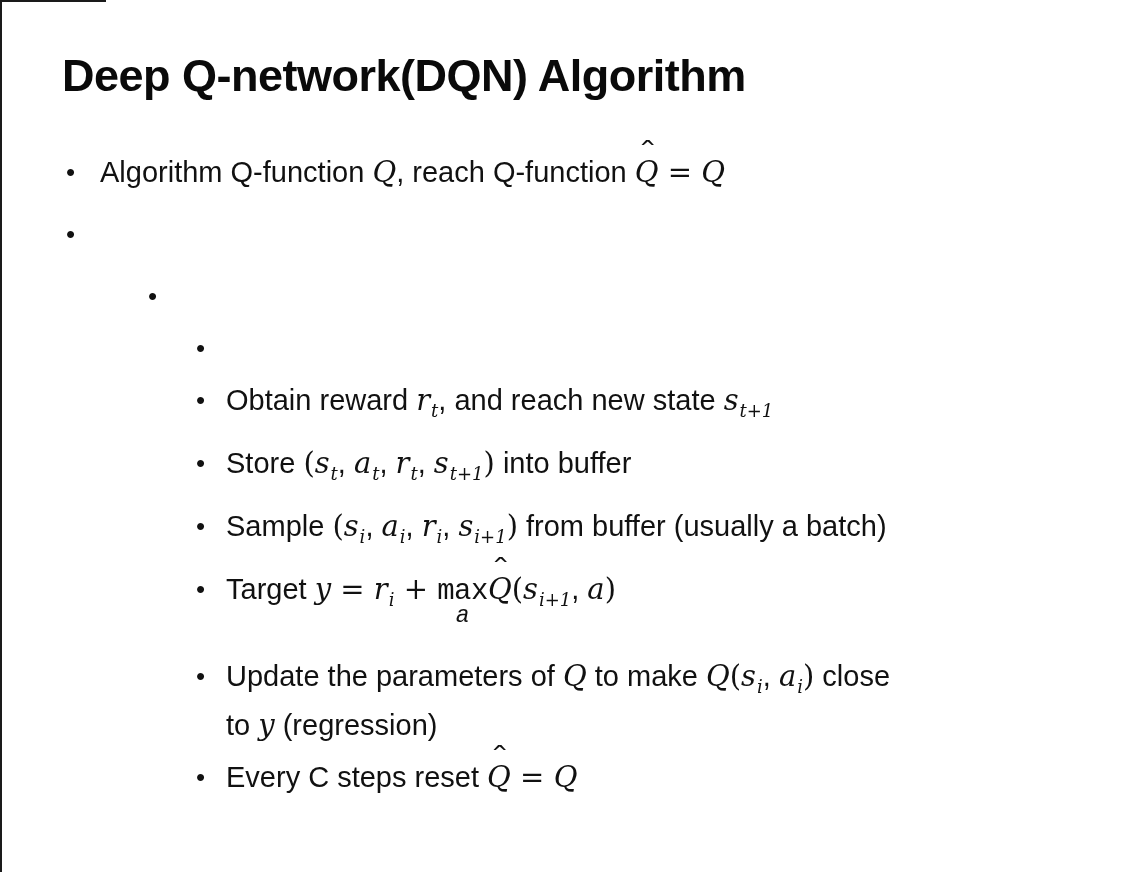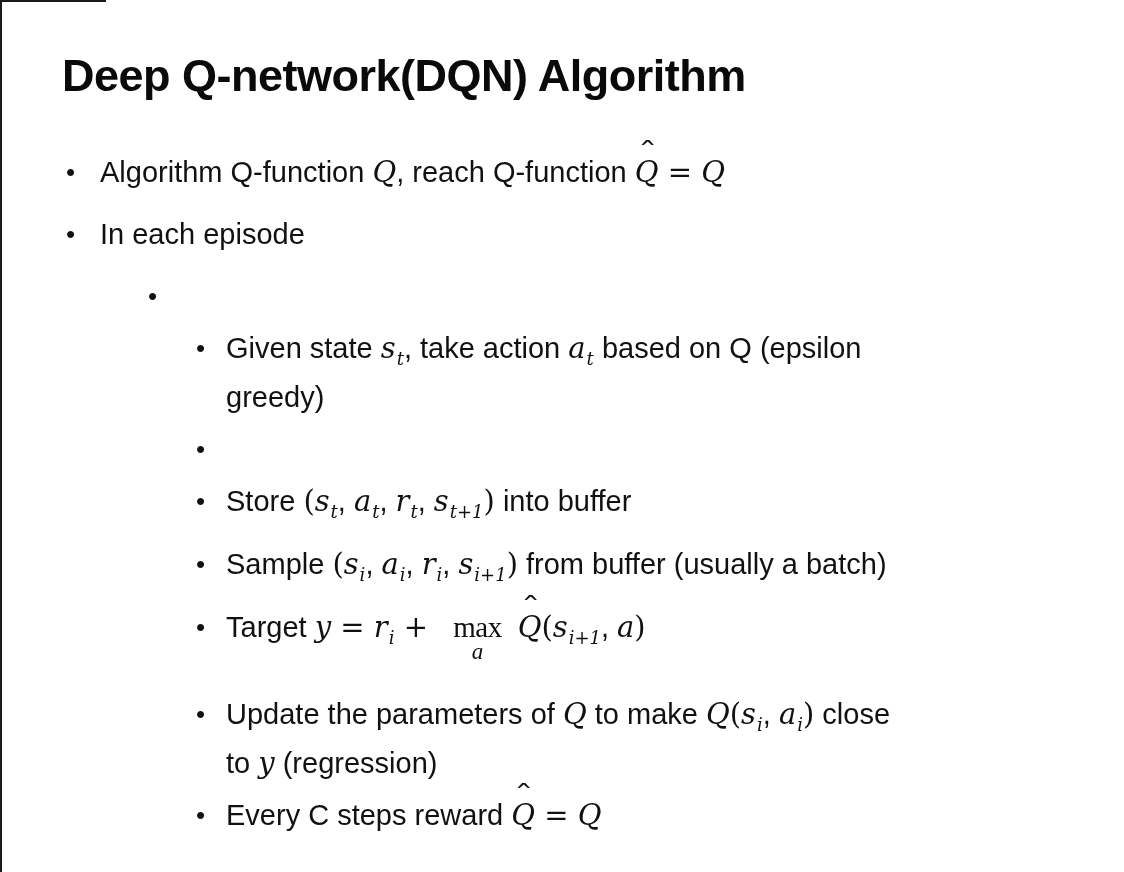--- a/index.html
+++ b/index.html
@@ -51,21 +51,21 @@
   
   .m{font-family:"DejaVu Serif",serif;font-style:italic;}
   .mo{font-family:"DejaVu Serif",serif;font-style:normal;}
   .sub{font-size:18px;font-style:italic;vertical-align:-7px;margin-left:1px;letter-spacing:0;}
   .hatwrap{position:relative;display:inline-block;}
   .hat{
     position:absolute;top:-10px;left:50%;
     transform:translateX(-42%) scale(1.9,1.3);
     font-size:21px;line-height:1;font-style:normal;
   }
-  .maxu{position:relative;display:inline-block;margin:0 16px;font-family:Liberation Serif, serif;}
+  .maxu{position:relative;display:inline-block;margin:0 0;font-family:Liberation Mono, monospace;}
   .maxu .mx{font-style:normal;letter-spacing:-0.5px;}
   .maxu .un{
     position:absolute;top:32px;left:50%;
     transform:translateX(-50%);
     font-size:23px;font-style:italic;line-height:1;
   }
 </style>
 </head>
 <body>
 
@@ -75,46 +75,45 @@
 
   <h1 class="title">Deep Q-network(DQN) Algorithm</h1>
 
   <div id="bullets">
       <div class="row l1">
         <span class="marker">•</span>
         <div class="content"><span class="t">Algorithm Q-function </span><span class="m">Q</span><span class="t">, reach Q-function </span><span class="m hatwrap"><span class="hat">ˆ</span><span class="mb">Q</span></span><span class="mo"> = </span><span class="m">Q</span></div>
       </div>
       <div class="row l1">
         <span class="marker">•</span>
-        <div class="content"><span class="t">In each episode</span></div>
       </div>
       <div class="row l2">
         <span class="marker">•</span>
       </div>
       <div class="row l3">
         <span class="marker">•</span>
-        <div class="content"><span class="t">Given state </span><span class="m"><span class="mb">s</span><span class="sub">t</span></span><span class="t">, take action </span><span class="m"><span class="mb">a</span><span class="sub">t</span></span><span class="t"> based on Q (epsilon</span><br><span class="t">greedy)</span></div>
       </div>
       <div class="row l3">
         <span class="marker">•</span>
+        <div class="content"><span class="t">Obtain reward </span><span class="m"><span class="mb">r</span><span class="sub">t</span></span><span class="t">, and reach new state </span><span class="m"><span class="mb">s</span><span class="sub">t+1</span></span></div>
       </div>
       <div class="row l3">
         <span class="marker">•</span>
         <div class="content"><span class="t">Store </span><span class="mo">(</span><span class="m"><span class="mb">s</span><span class="sub">t</span></span><span class="t">, </span><span class="m"><span class="mb">a</span><span class="sub">t</span></span><span class="t">, </span><span class="m"><span class="mb">r</span><span class="sub">t</span></span><span class="t">, </span><span class="m"><span class="mb">s</span><span class="sub">t+1</span></span><span class="mo">)</span><span class="t"> into buffer</span></div>
       </div>
       <div class="row l3">
         <span class="marker">•</span>
         <div class="content"><span class="t">Sample </span><span class="mo">(</span><span class="m"><span class="mb">s</span><span class="sub">i</span></span><span class="t">, </span><span class="m"><span class="mb">a</span><span class="sub">i</span></span><span class="t">, </span><span class="m"><span class="mb">r</span><span class="sub">i</span></span><span class="t">, </span><span class="m"><span class="mb">s</span><span class="sub">i+1</span></span><span class="mo">)</span><span class="t"> from buffer (usually a batch)</span></div>
       </div>
       <div class="row l3 has-under">
         <span class="marker">•</span>
         <div class="content"><span class="t">Target </span><span class="m">y</span><span class="mo"> = </span><span class="m"><span class="mb">r</span><span class="sub">i</span></span><span class="mo"> + </span><span class="maxu"><span class="mx">max</span><span class="un">a</span></span><span class="m hatwrap"><span class="hat">ˆ</span><span class="mb">Q</span></span><span class="mo">(</span><span class="m"><span class="mb">s</span><span class="sub">i+1</span></span><span class="t">, </span><span class="m">a</span><span class="mo">)</span></div>
       </div>
       <div class="row l3">
         <span class="marker">•</span>
         <div class="content"><span class="t">Update the parameters of </span><span class="m">Q</span><span class="t"> to make </span><span class="m">Q</span><span class="mo">(</span><span class="m"><span class="mb">s</span><span class="sub">i</span></span><span class="t">, </span><span class="m"><span class="mb">a</span><span class="sub">i</span></span><span class="mo">)</span><span class="t"> close</span><br><span class="t">to </span><span class="m">y</span><span class="t"> (regression)</span></div>
       </div>
       <div class="row l3">
         <span class="marker">•</span>
-        <div class="content"><span class="t">Every C steps reward </span><span class="m hatwrap"><span class="hat">ˆ</span><span class="mb">Q</span></span><span class="mo"> = </span><span class="m">Q</span></div>
+        <div class="content"><span class="t">Every C steps reset </span><span class="m hatwrap"><span class="hat">ˆ</span><span class="mb">Q</span></span><span class="mo"> = </span><span class="m">Q</span></div>
       </div>
     </div>
 </div>
 
 </body></html>

